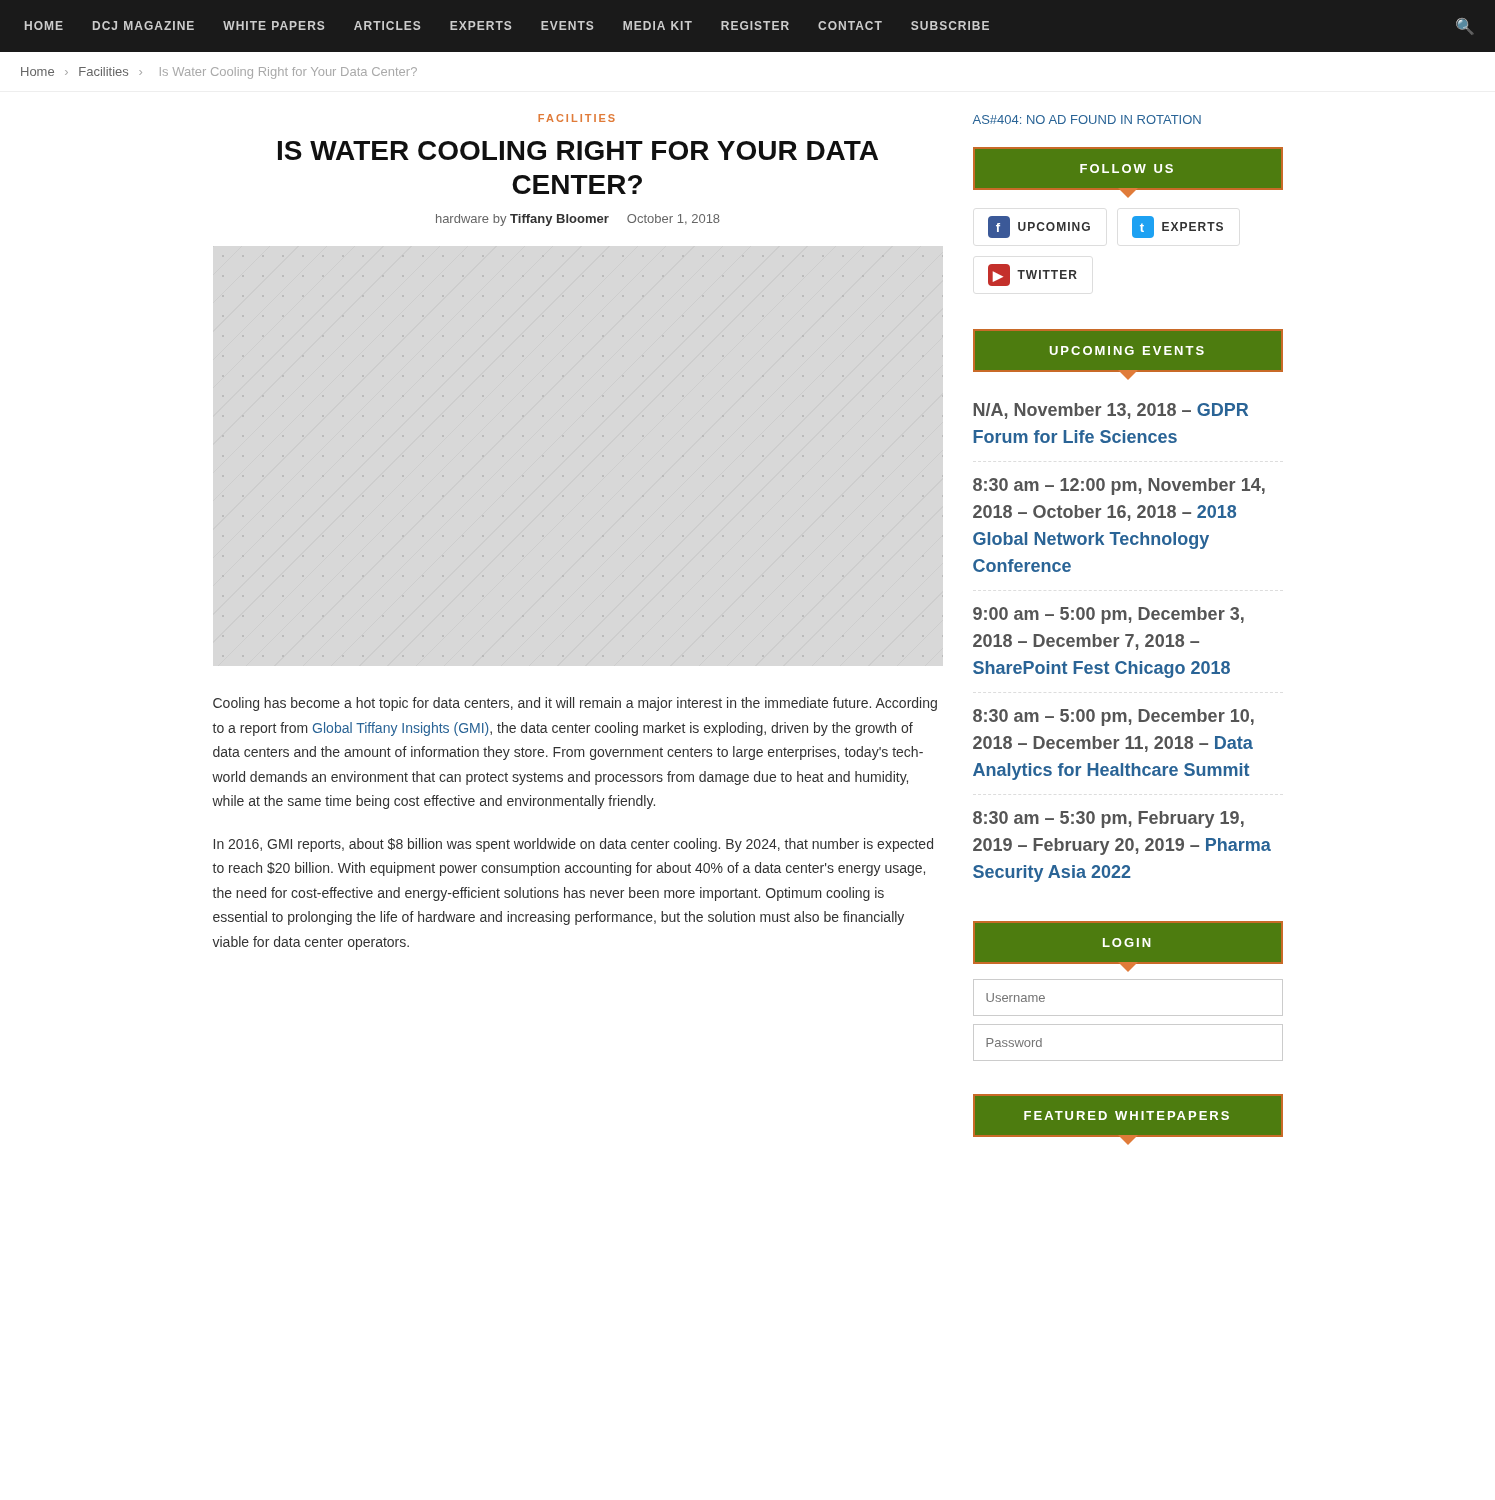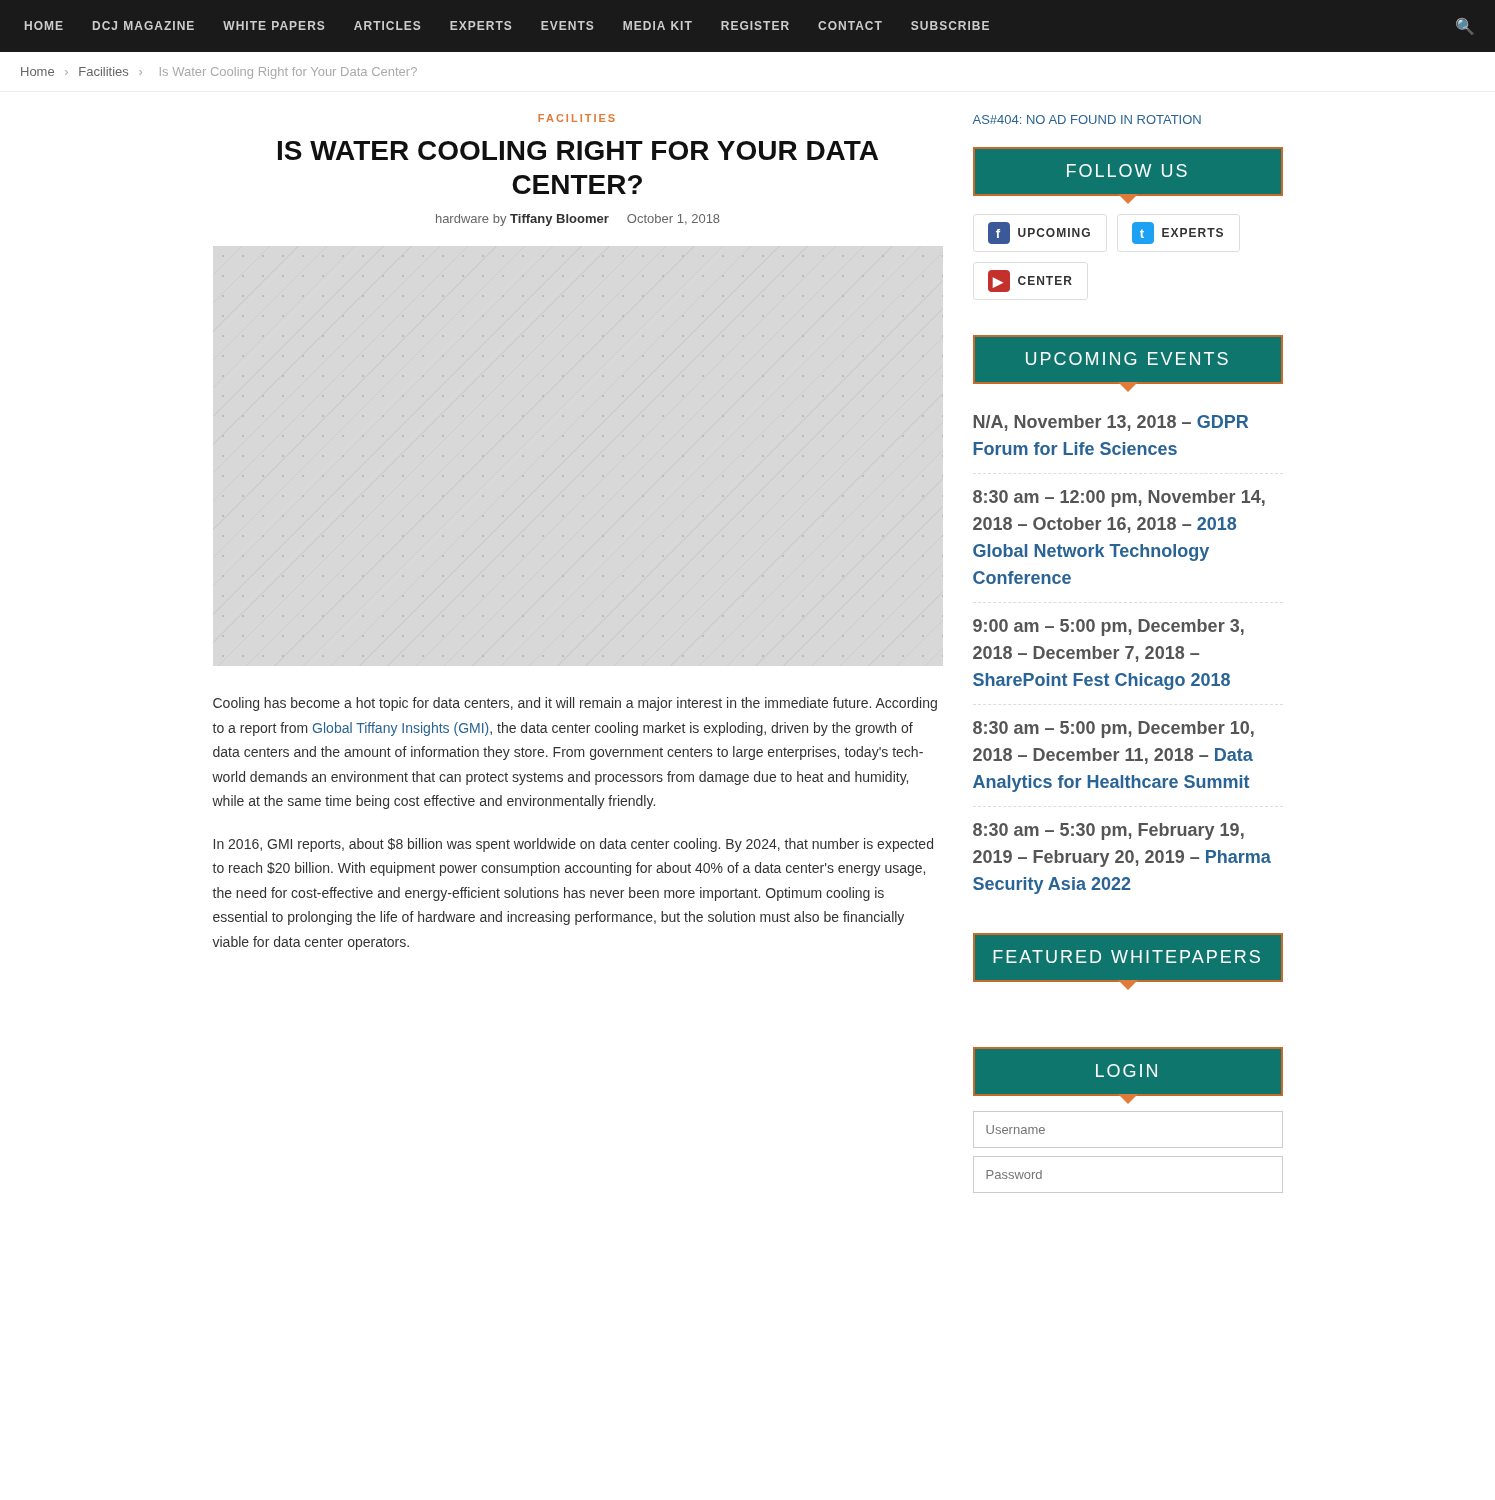--- a/index.html
+++ b/index.html
@@ -117,25 +117,25 @@
     .sidebar-ad-note {
       color: #2a6496;
       font-size: 13px;
       margin-bottom: 20px;
     }
 
     .sidebar-section {
       margin-bottom: 25px;
     }
     .sidebar-header {
-      background: #0f766e;
+      background: #4d7c0f;
       color: #fff;
       text-align: center;
-      font-size: 18px;
-      font-weight: 400;
+      font-size: 13px;
+      font-weight: 700;
       letter-spacing: 2px;
       text-transform: uppercase;
       padding: 12px;
       border: 2px solid #c96a28;
       position: relative;
     }
     .sidebar-header::after {
       content: '';
       display: block;
       width: 0;
@@ -279,21 +279,21 @@
         <a class="social-btn" href="#">
           <span class="social-icon fb-icon">f</span>
           <span>UPCOMING</span>
         </a>
         <a class="social-btn" href="#">
           <span class="social-icon tw-icon">t</span>
           <span>EXPERTS</span>
         </a>
         <a class="social-btn" href="#">
           <span class="social-icon yt-icon">▶</span>
-          <span>CENTER</span>
+          <span>TWITTER</span>
         </a>
       </div>
     </div>
 
     <div class="sidebar-section">
       <div class="sidebar-header">UPCOMING EVENTS</div>
       <div class="events-list">
 
         <div class="event-item">
           <span>N/A, November 13, 2018 – </span>
@@ -314,30 +314,30 @@
           <span>8:30 am – 5:00 pm, December 10, 2018 – December 11, 2018 – </span>
           <a href="#">Data Analytics for Healthcare Summit</a>
         </div>
 
         <div class="event-item">
           <span>8:30 am – 5:30 pm, February 19, 2019 – February 20, 2019 – </span>
           <a href="#">Pharma Security Asia 2022</a>
         </div>
 
       </div>
-    </div>
-
-    <div class="sidebar-section">
-      <div class="sidebar-header">FEATURED WHITEPAPERS</div>
-      <div class="whitepapers-area"></div>
     </div>
 
     <div class="sidebar-section">
       <div class="sidebar-header">LOGIN</div>
       <div class="login-form">
         <input type="text" placeholder="Username" style="">
         <input type="password" placeholder="Password" style="">
       </div>
     </div>
 
+    <div class="sidebar-section">
+      <div class="sidebar-header">FEATURED WHITEPAPERS</div>
+      <div class="whitepapers-area"></div>
+    </div>
+
   </div>
 
 </div>
 
 </body></html>

